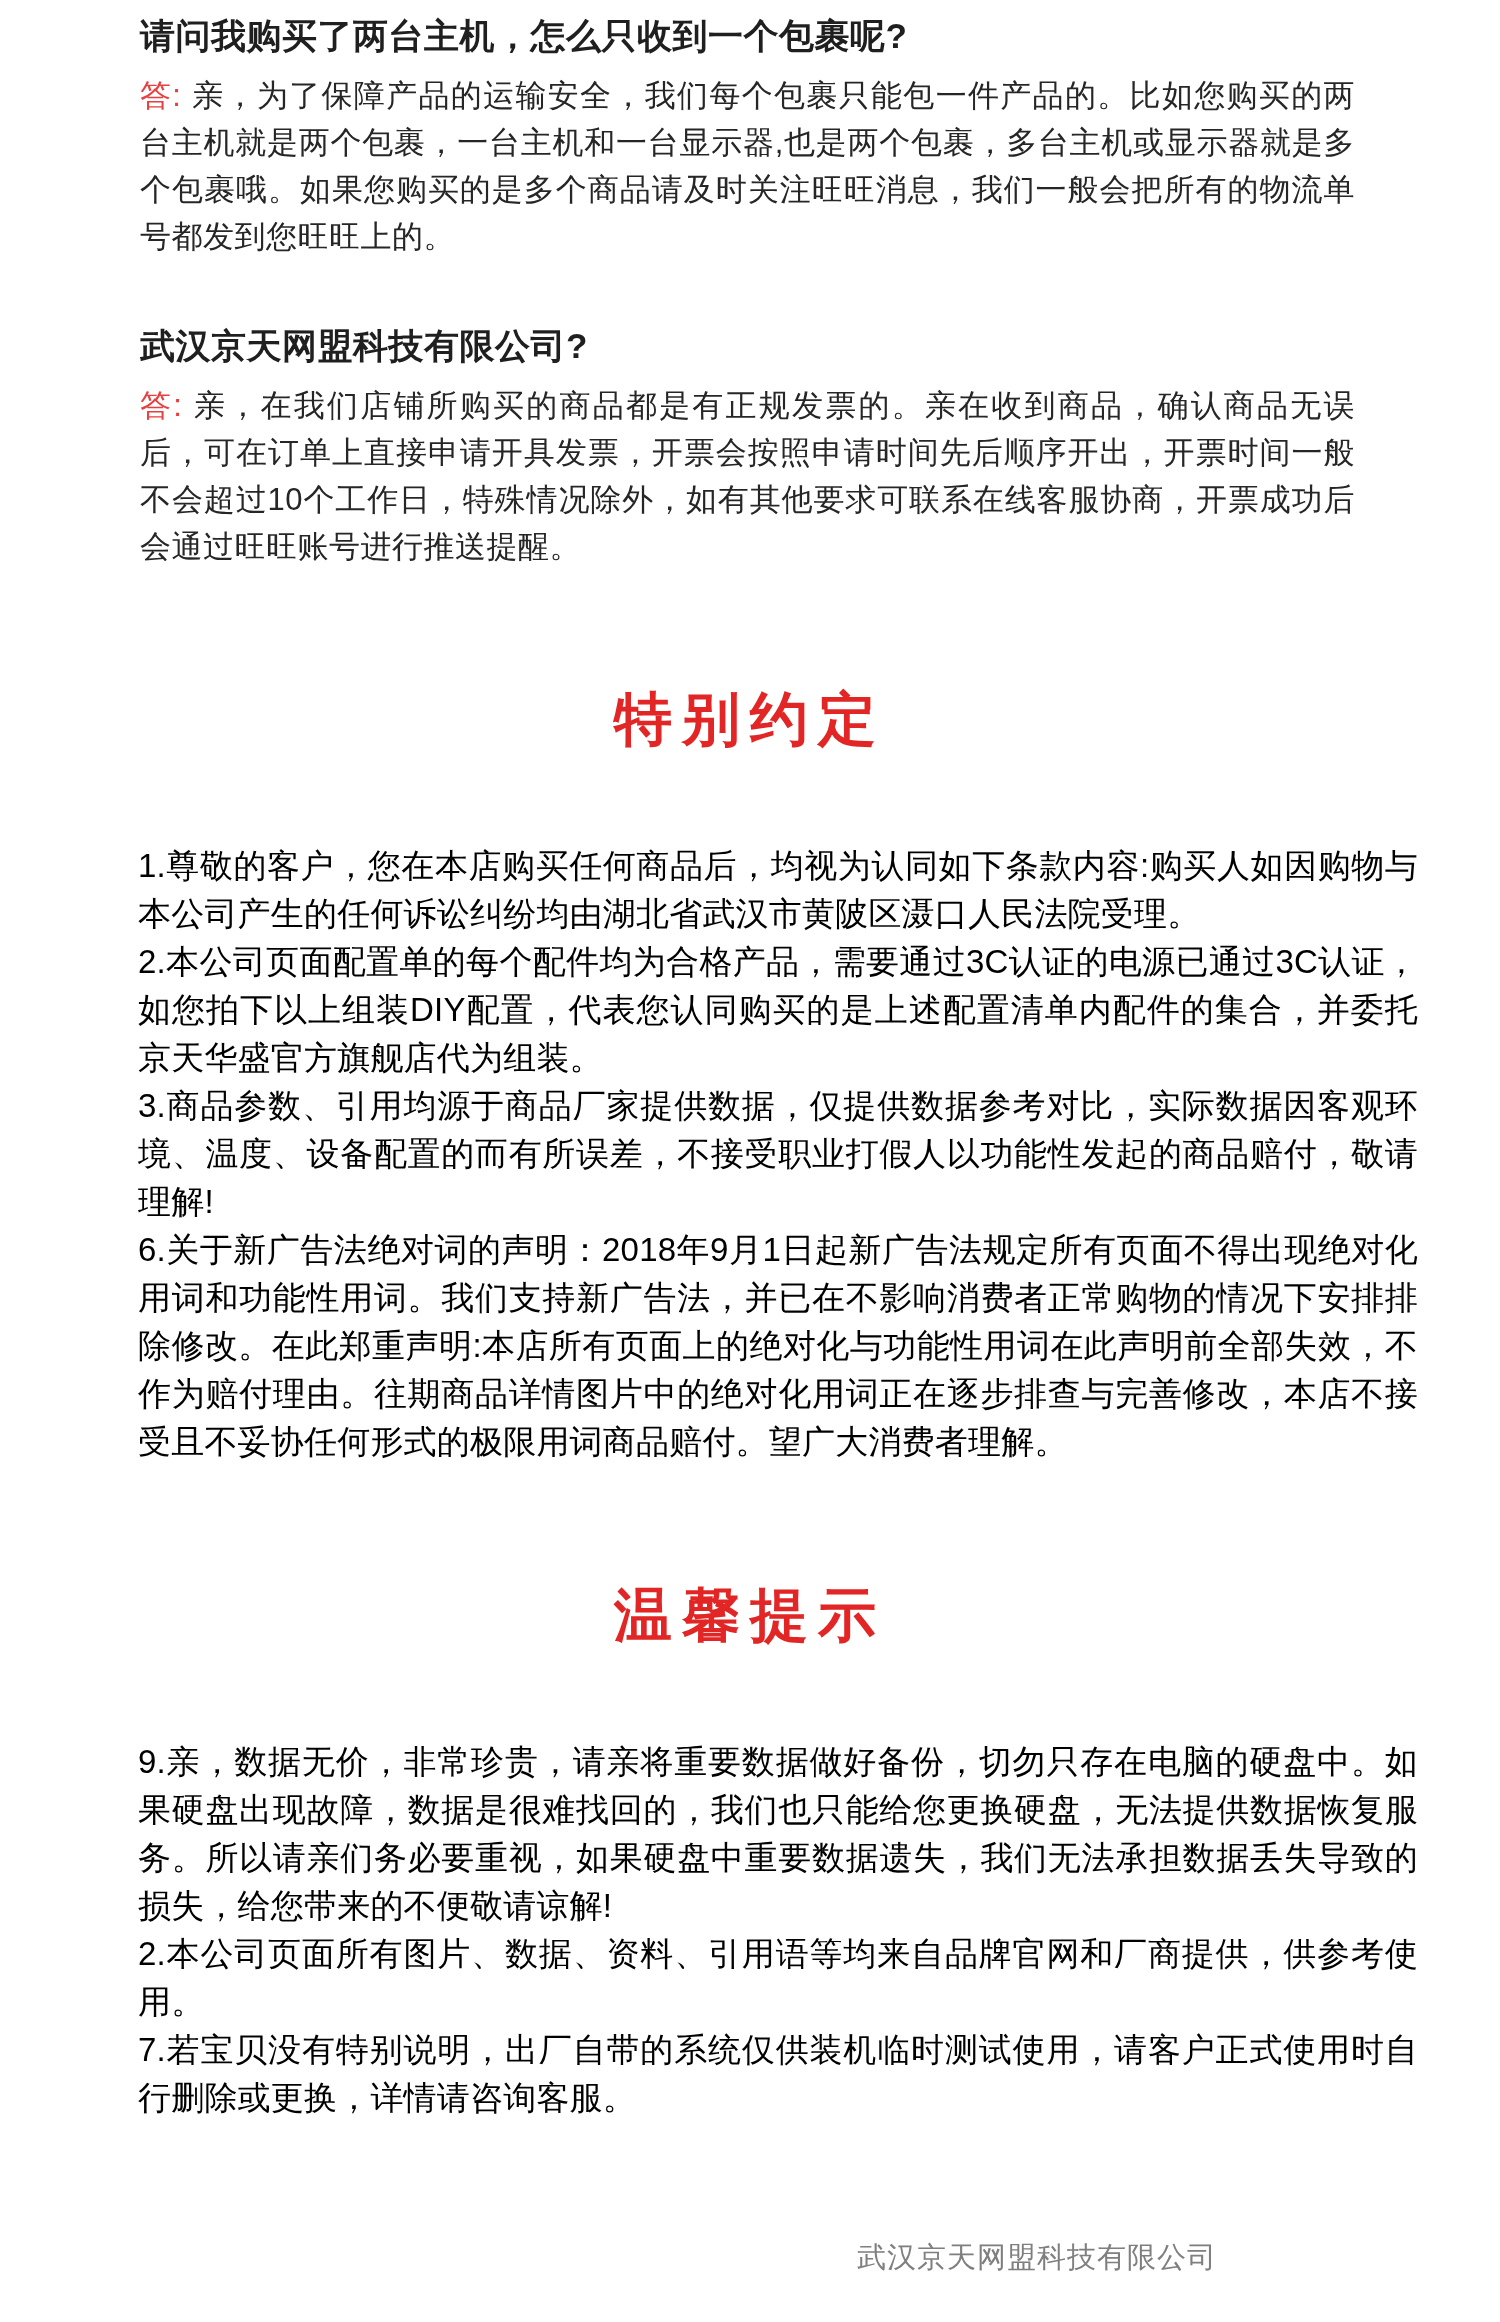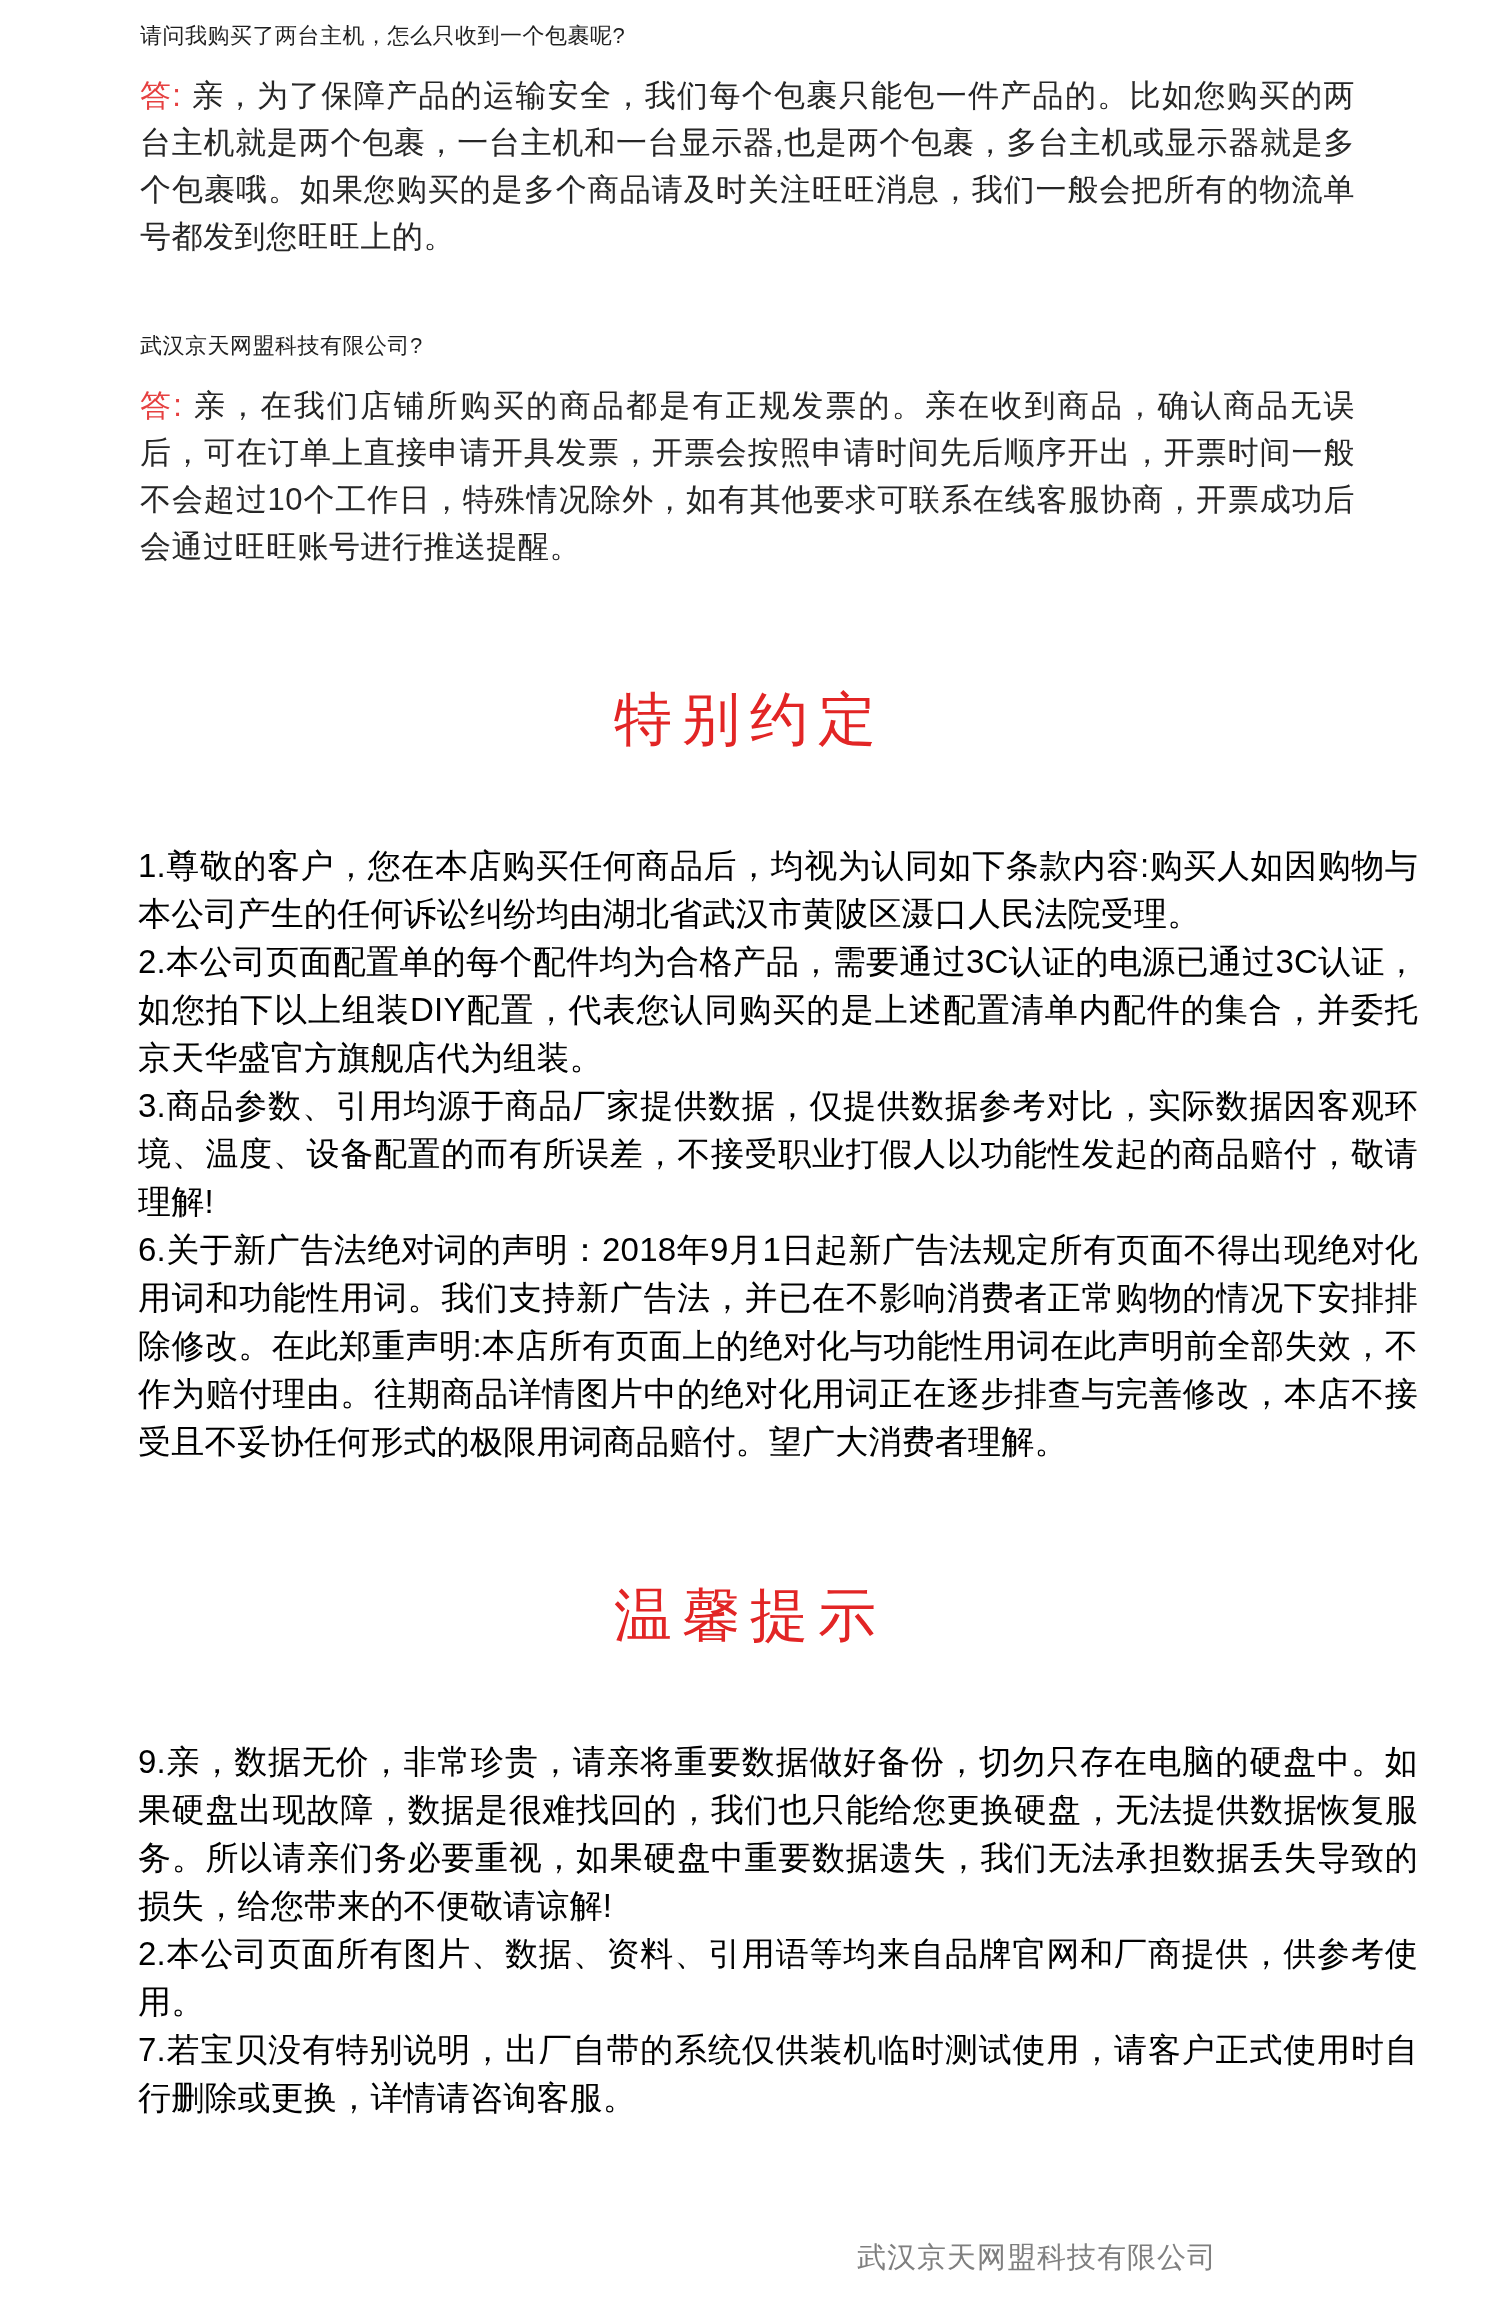--- a/index.html
+++ b/index.html
@@ -23,23 +23,23 @@
     overflow: hidden;
   }
 
   
   .faq {
     padding: 0 145px 0 140px;
   }
   .qa { margin: 0 0 64px 0; }
   .qa h2 {
     margin: 0 0 14px 0;
-    font-size: 22px;
+    font-size: 35px;
     line-height: 44px;
-    font-weight: 400;
+    font-weight: 700;
     color: #1f1f1f;
     letter-spacing: 0.5px;
   }
   .qa p {
     margin: 0;
     font-size: 31px;
     line-height: 47px;
     font-weight: 400;
     color: #262626;
     letter-spacing: 0.5px;
@@ -48,21 +48,21 @@
   .ans-label {
     font-weight: 400;
     margin-right: 10px;
   }
 
   
   .red-title {
     margin: 118px 0 92px 0;
     font-size: 58px;
     line-height: 62px;
-    font-weight: 400;
+    font-weight: 700;
     text-align: center;
     letter-spacing: 10px;
   }
   .block + .block .red-title { }
 
   
   .paras {
     padding: 0 82px 0 138px;
   }
   .paras p {

